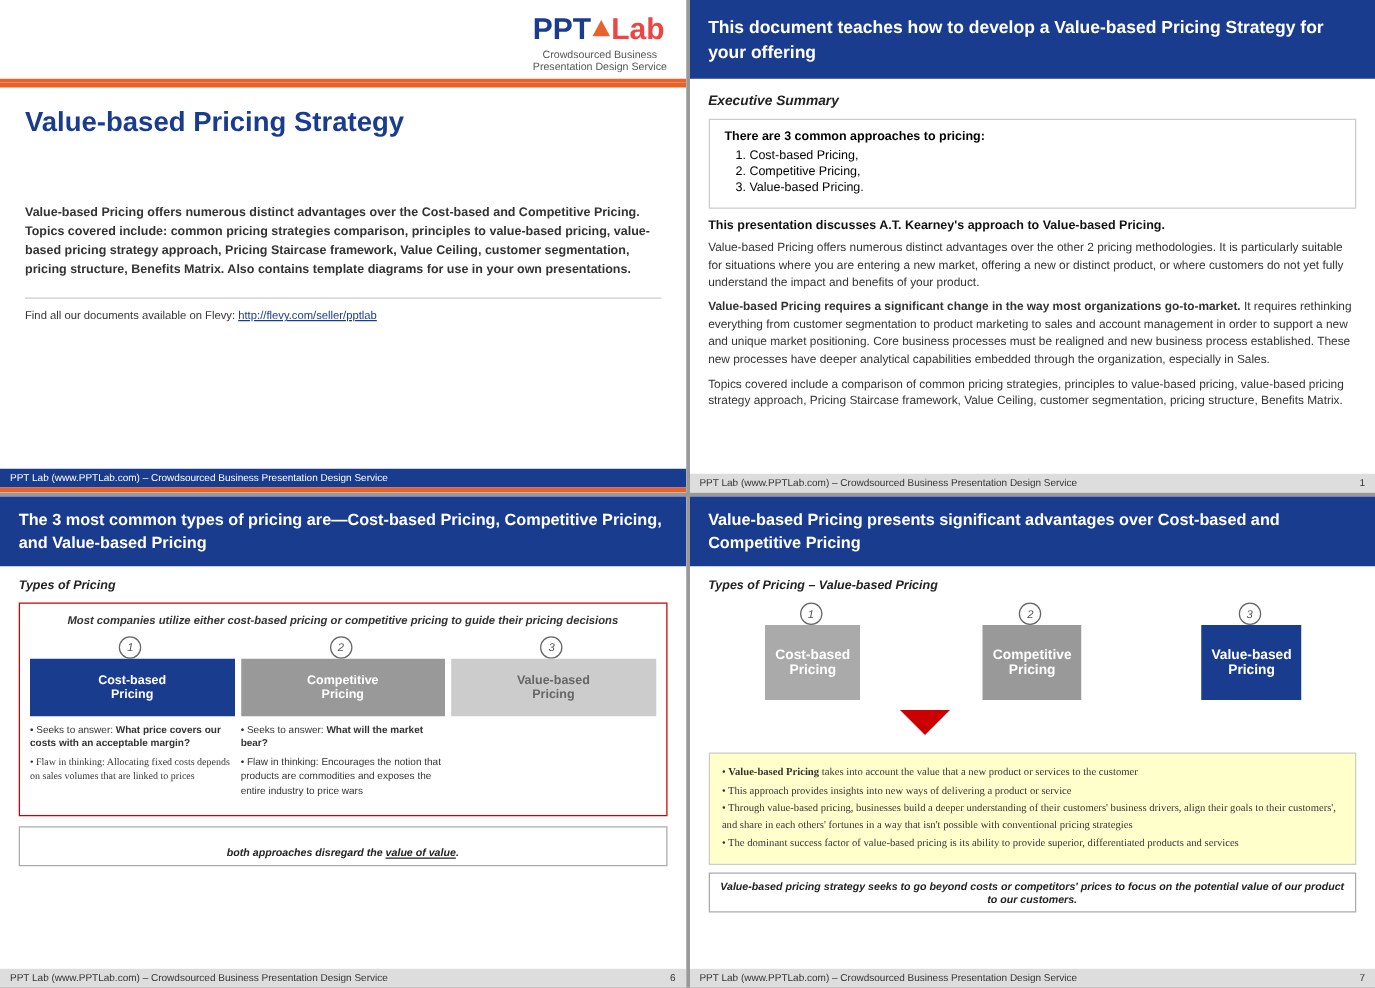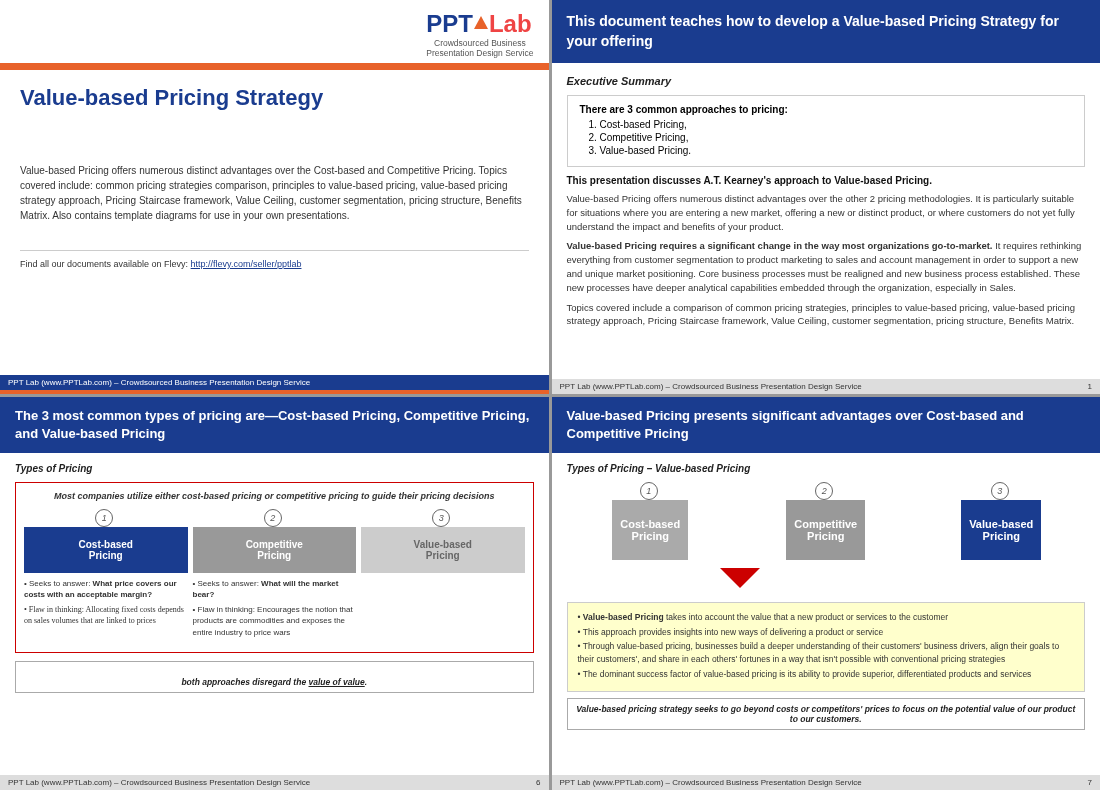--- a/index.html
+++ b/index.html
@@ -7,21 +7,21 @@
 
     .grid { display: grid; grid-template-columns: 1fr 1fr; grid-template-rows: 1fr 1fr; width: 1100px; height: 790px; gap: 3px; background: #999; }
 
     .slide { background: white; overflow: hidden; position: relative; display: flex; flex-direction: column; }
 
     
     .slide1 { }
     .slide1-header { display: flex; justify-content: flex-end; padding: 10px 15px 5px; border-bottom: 3px solid #e8622a; }
     .slide1-body { padding: 15px 20px; flex: 1; border-radius: 17px; }
     .slide1-title { font-size: 22px; font-weight: bold; color: #1a3c8f; margin-bottom: 12px; }
-    .slide1-body-text { font-size: 10px; color: #333; line-height: 1.5; margin-bottom: 27px; }
+    .slide1-body-text { font-size: 10px; color: #333; line-height: 1.5; margin-bottom: 15px; font-weight: bold; }
     .slide1-link { font-size: 9px; color: #333; border-top: 1px solid #ccc; padding-top: 8px; margin-top: auto; }
     .slide1-link a { color: #1a3c8f; }
     .slide1-footer { background: #1a3c8f; color: white; font-size: 8px; padding: 3px 8px; }
 
     
     .slide2 { }
     .slide2-header { background: #1a3c8f; padding: 12px 15px; }
     .slide2-header-title { font-size: 14px; font-weight: bold; color: white; line-height: 1.4; }
     .slide2-body { padding: 12px 15px; flex: 1; overflow: hidden; }
     .exec-summary { font-size: 11px; font-weight: bold; font-style: italic; margin-bottom: 8px; color: #222; }
@@ -60,21 +60,21 @@
     .slide4-header-title { font-size: 13px; font-weight: bold; color: white; line-height: 1.4; }
     .slide4-body { padding: 10px 15px; flex: 1; overflow: hidden; }
     .types-label4 { font-size: 10px; font-style: italic; font-weight: bold; margin-bottom: 8px; color: #222; }
     .pricing-row4 { display: flex; gap: 8px; align-items: center; margin-bottom: 8px; }
     .pricing-box4 { flex: 1; padding: 18px 8px; text-align: center; font-size: 11px; font-weight: bold; }
     .box4-gray { background: #aaa; color: white; }
     .box4-darkgray { background: #999; color: white; }
     .box4-blue { background: #1a3c8f; color: white; }
     .arrow-down { width: 0; height: 0; border-left: 20px solid transparent; border-right: 20px solid transparent; border-top: 20px solid #c00; margin: 0 auto 8px; }
     .value-bullets { background: #ffffcc; border: 1px solid #ccc; padding: 8px 10px; margin-bottom: 6px; font-size: 8.5px; line-height: 1.5; color: #333; }
-    .value-bullets p { margin-bottom: 2px; }
+    .value-bullets p { margin-bottom: 2px; font-family: Liberation Serif, serif; }
     .value-bullets .bold { font-weight: bold; }
     .value-footer-box { border: 1px solid #aaa; padding: 5px 8px; font-size: 8.5px; font-style: italic; font-weight: bold; text-align: center; color: #222; }
     .slide4-footer { background: #ddd; color: #333; font-size: 8px; padding: 3px 8px; display: flex; justify-content: space-between; }
 
     .num-badge { width: 18px; height: 18px; border-radius: 50%; border: 1.5px solid #666; font-size: 9px; display: inline-flex; align-items: center; justify-content: center; color: #555; margin-right: 3px; flex-shrink: 0; }
   </style>
 </head>
 <body>
 
 <div class="grid">

